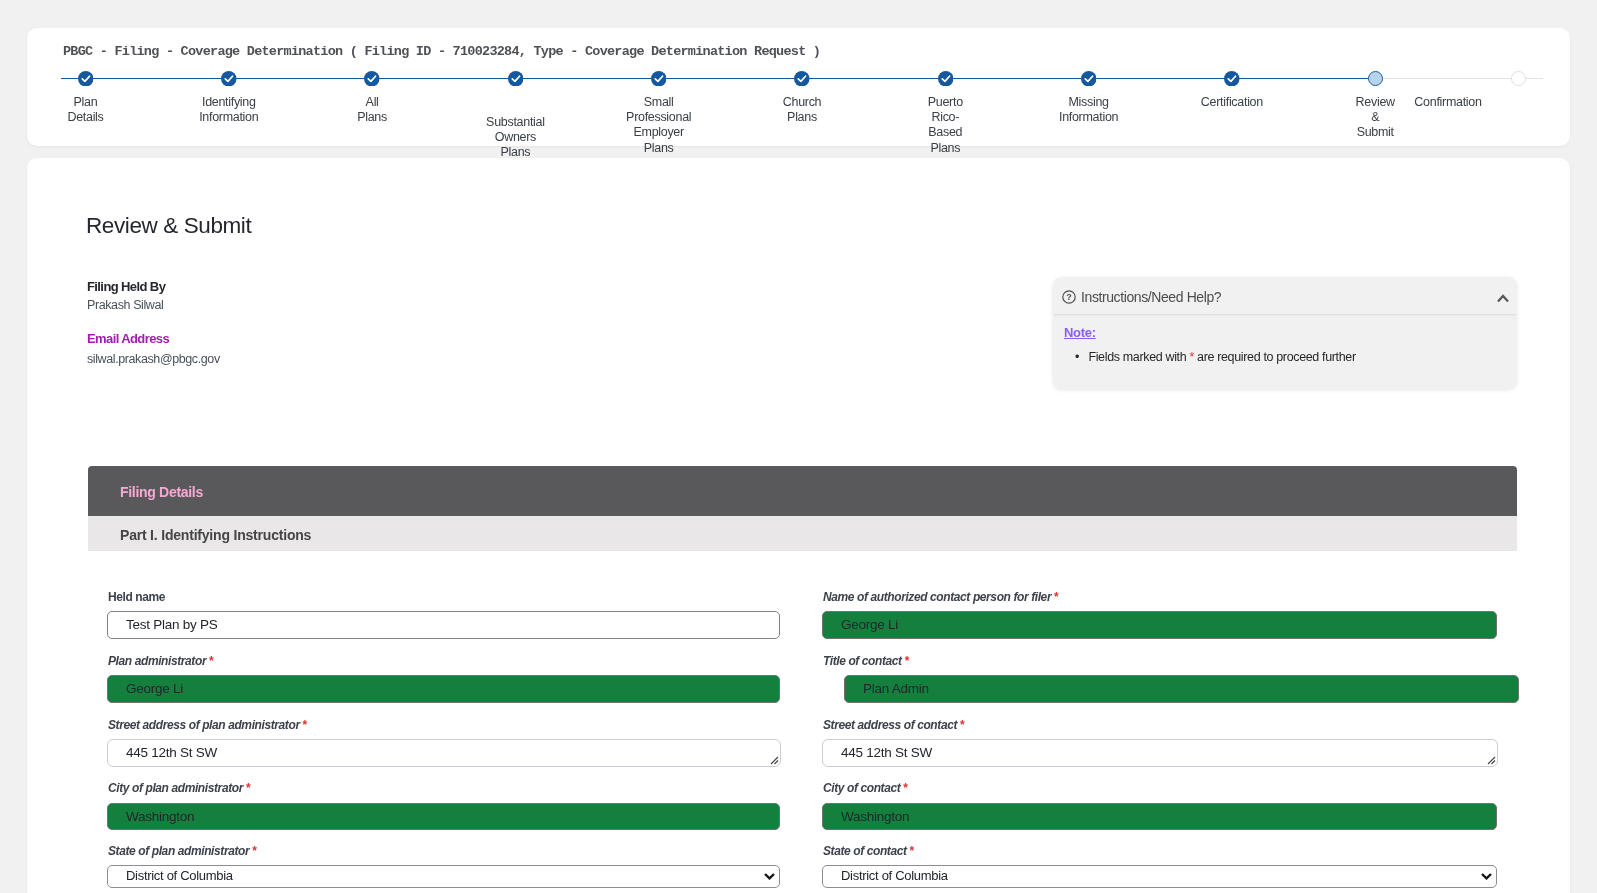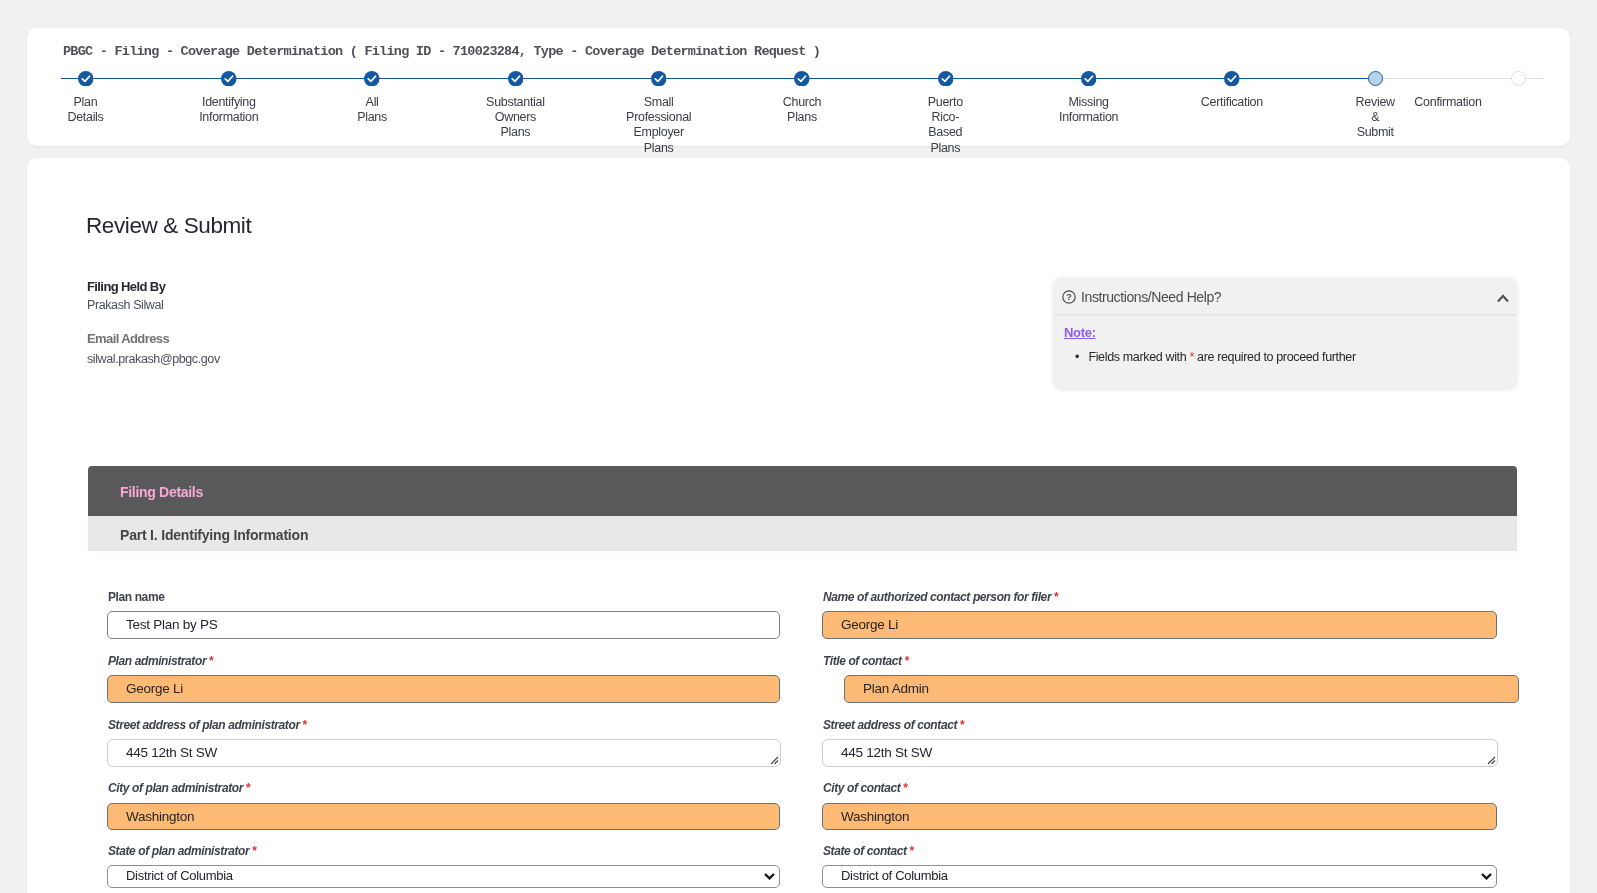--- a/index.html
+++ b/index.html
@@ -4,21 +4,21 @@
 <style>
   * { margin:0; padding:0; box-sizing:border-box; }
   html,body { width:1597px; height:893px; background:#f1f1f1; font-family:"Liberation Sans", sans-serif; overflow:hidden; }
   .card { position:absolute; background:#fff; border-radius:10px; box-shadow:0 1px 3px rgba(0,0,0,0.05); }
   .abs { position:absolute; }
   .lbl { position:absolute; font-size:12px; font-weight:bold; color:#3d434d; white-space:nowrap; letter-spacing:-0.4px; }
   .lbl.it { font-style:italic; }
   .req { color:#e03131; font-style:normal; }
   .inp { position:absolute; height:27.5px; border:1px solid #7f8287; border-radius:5px; background:#fff;
          font-size:13.5px; color:#21252c; line-height:25px; padding-left:18px; white-space:nowrap; letter-spacing:-0.25px; }
-  .inp.blue { background:#fdba74; border-color:#6f7276; }
+  .inp.blue { background:#15803d; border-color:#6f7276; }
   .steplbl { position:absolute; width:140px; text-align:center; font-size:12.5px; line-height:15.4px; color:#3a4047; top:94.5px; letter-spacing:-0.3px; }
 </style>
 </head>
 <body>
 
 <div class="card" style="left:27px; top:28px; width:1543px; height:118px;"></div>
 <div class="abs" style="left:63px; top:44px; font-size:13.5px; font-weight:bold; color:#4e5156; letter-spacing:-0.75px;font-family:Liberation Mono, monospace;">PBGC - Filing - Coverage Determination ( Filing ID - 710023284, Type - Coverage Determination Request )</div>
 
 <div class="abs" style="left:61px; top:77.5px; width:1310px; height:1.7px; background:#1156a0;"></div>
 <div class="abs" style="left:1380px; top:77.7px; width:163px; height:1.3px; background:#dfe1e4;"></div>
@@ -58,60 +58,60 @@
 <svg class="abs" style="left:1224.15px; top:70.55px;" width="15.5" height="15.5" viewBox="0 0 16 16">
     <circle cx="8" cy="8" r="8" fill="#15589d"></circle>
     <path d="M4.4 8.2 L7.1 10.7 L11.9 5.4" stroke="#fff" stroke-width="1.75" fill="none" stroke-linecap="round" stroke-linejoin="round"></path>
   </svg>
 <div class="abs" style="left:1367.7px; top:70.8px; width:15px; height:15px; border-radius:50%; background:#b7d3ea; border:1.8px solid #1b5ca8;"></div>
 <div class="abs" style="left:1511.1px; top:70.8px; width:15px; height:15px; border-radius:50%; background:#fff; border:1.3px solid #dcdee2;"></div>
 
 <div class="steplbl" style="left:15.5px;">Plan<br>Details</div>
 <div class="steplbl" style="left:158.8px;">Identifying<br>Information</div>
 <div class="steplbl" style="left:302.1px;">All<br>Plans</div>
-<div class="steplbl" style="left:445.4px;">Substantial<br>Owners<br>Plans</div>
+<div class="steplbl" style="left:445.4px;margin-top:20px;">Substantial<br>Owners<br>Plans</div>
 <div class="steplbl" style="left:588.7px;">Small<br>Professional<br>Employer<br>Plans</div>
 <div class="steplbl" style="left:732.0px;">Church<br>Plans</div>
 <div class="steplbl" style="left:875.3px;">Puerto<br>Rico-<br>Based<br>Plans</div>
 <div class="steplbl" style="left:1018.6px;">Missing<br>Information</div>
 <div class="steplbl" style="left:1161.9px;">Certification</div>
 <div class="steplbl" style="left:1305.2px;">Review<br>&amp;<br>Submit</div>
 <div class="steplbl" style="left:1378px;">Confirmation</div>
 
 <div class="card" style="left:27px; top:158px; width:1543px; height:760px; border-radius:10px;"></div>
 
 <div class="abs" style="left:86px; top:212.5px; font-size:22.5px; font-weight:400; color:#24282e; letter-spacing:-0.4px;">Review &amp; Submit</div>
 
 <div class="abs" style="left:87px; top:278.5px; font-size:13px; font-weight:bold; color:#24282e; letter-spacing:-0.6px;">Filing Held By</div>
 <div class="abs" style="left:87px; top:297.5px; font-size:12.5px; color:#4a505a; letter-spacing:-0.4px;">Prakash Silwal</div>
-<div class="abs" style="left:87px; top:330.5px; font-size:13px; font-weight:bold; color:#737373; letter-spacing:-0.6px;">Email Address</div>
+<div class="abs" style="left:87px; top:330.5px; font-size:13px; font-weight:bold; color:#a21caf; letter-spacing:-0.6px;">Email Address</div>
 <div class="abs" style="left:87px; top:351.5px; font-size:12.5px; color:#4a505a; letter-spacing:-0.4px;">silwal.prakash@pbgc.gov</div>
 
 <div class="abs" style="left:1053px; top:277px; width:464px; height:112px; background:#f1f1f1; border-radius:9px; box-shadow:0 1px 4px rgba(0,0,0,0.10);">
   <div class="abs" style="left:0; top:0; width:100%; height:37px; border-radius:8px 8px 0 0; box-shadow:0 2px 2px -1px rgba(0,0,0,0.11);"></div>
   <svg class="abs" style="left:9px; top:13px;" width="14" height="14" viewBox="0 0 14 14">
     <circle cx="7" cy="7" r="6.2" fill="none" stroke="#4d4d4d" stroke-width="1.2"></circle>
     <text x="7" y="10.4" font-size="9" font-weight="bold" fill="#4d4d4d" text-anchor="middle" font-family="Liberation Sans">?</text>
   </svg>
   <div class="abs" style="left:28px; top:11.5px; font-size:14px; font-weight:normal; color:#4c4c4c; letter-spacing:-0.4px;">Instructions/Need Help?</div>
   <svg class="abs" style="left:444px; top:16.5px;" width="12" height="9" viewBox="0 0 12 9">
     <path d="M1 7.5 L6 2 L11 7.5" fill="none" stroke="#54565a" stroke-width="2.2"></path>
   </svg>
   <div class="abs" style="left:11px; top:47.5px; font-size:13px; font-weight:bold; color:#8b5cf6; text-decoration:underline; letter-spacing:-0.3px;">Note:</div>
   <div class="abs" style="left:22px; top:73px; font-size:12.5px; color:#262626; letter-spacing:-0.35px;">•&nbsp;&nbsp;&nbsp;Fields marked with <span class="req">*</span> are required to proceed further</div>
 </div>
 
 <div class="abs" style="left:88px; top:466px; width:1429px; height:50px; background:#59595b; border-radius:4px 4px 0 0;">
   <div class="abs" style="left:32px; top:18px; font-size:14px; font-weight:bold; color:#f9a8d4; letter-spacing:-0.3px;">Filing Details</div>
 </div>
 <div class="abs" style="left:88px; top:516px; width:1429px; height:35px; background:#e9e7e8;">
-  <div class="abs" style="left:32px; top:10.5px; font-size:14px; font-weight:bold; color:#454545; letter-spacing:-0.2px;">Part I. Identifying Information</div>
+  <div class="abs" style="left:32px; top:10.5px; font-size:14px; font-weight:bold; color:#454545; letter-spacing:-0.2px;">Part I. Identifying Instructions</div>
 </div>
 
-<div class="lbl" style="left:108px; top:589.5px;">Plan name</div>
+<div class="lbl" style="left:108px; top:589.5px;">Held name</div>
 <div class="inp" style="left:107px; top:611px; width:673px;">Test Plan by PS</div>
 <div class="lbl it" style="left:823px; top:589.5px;">Name of authorized contact person for filer <span class="req">*</span></div>
 <div class="inp blue" style="left:822px; top:611px; width:675px;">George Li</div>
 
 <div class="lbl it" style="left:108px; top:653.5px;">Plan administrator <span class="req">*</span></div>
 <div class="inp blue" style="left:107px; top:675px; width:673px;">George Li</div>
 <div class="lbl it" style="left:823px; top:653.5px;">Title of contact <span class="req">*</span></div>
 <div class="inp blue" style="left:844px; top:675px; width:675px;">Plan Admin</div>
 
 <div class="lbl it" style="left:108px; top:717.5px;">Street address of plan administrator <span class="req">*</span></div>

